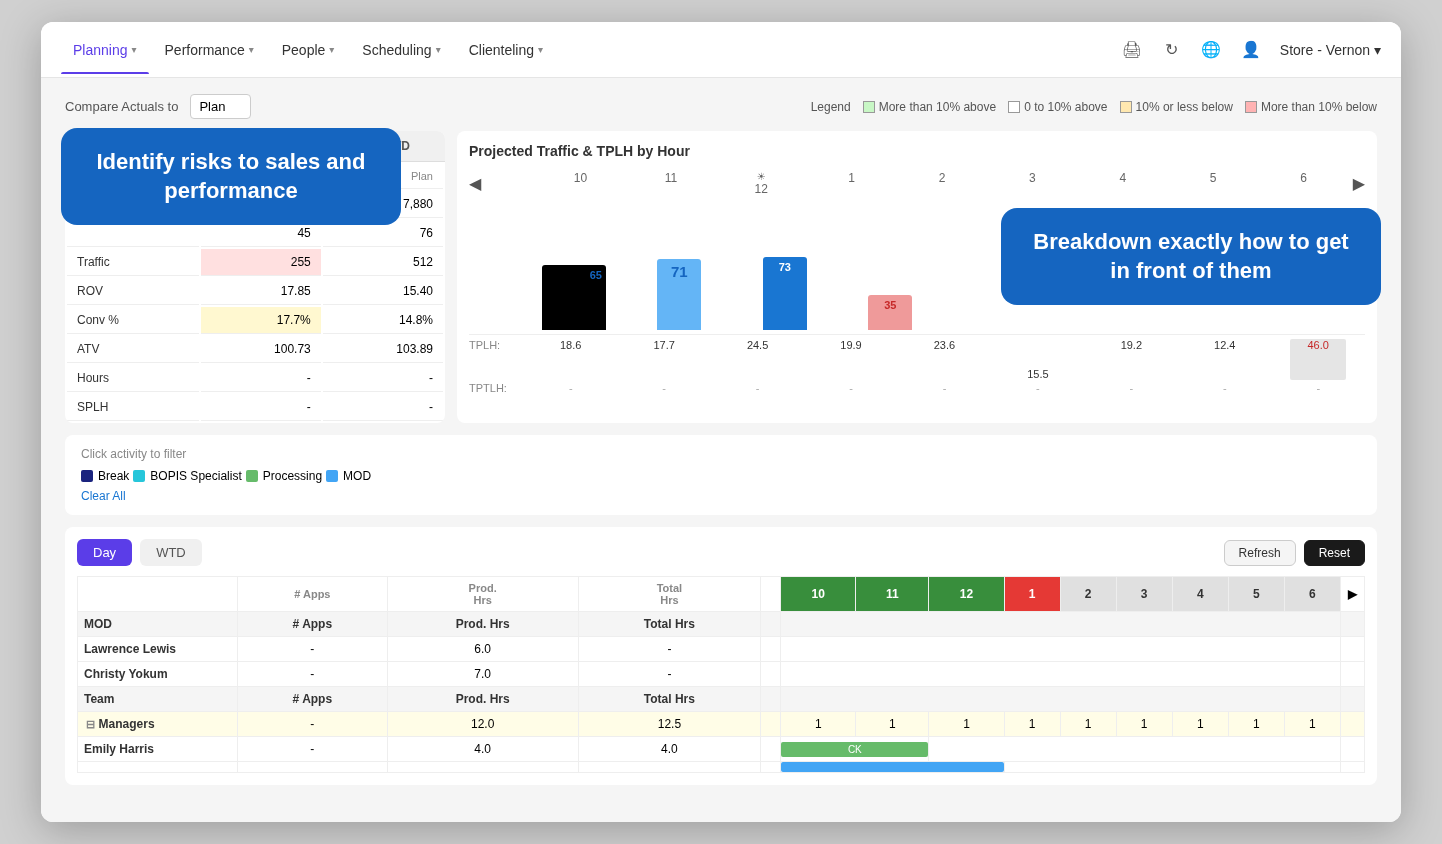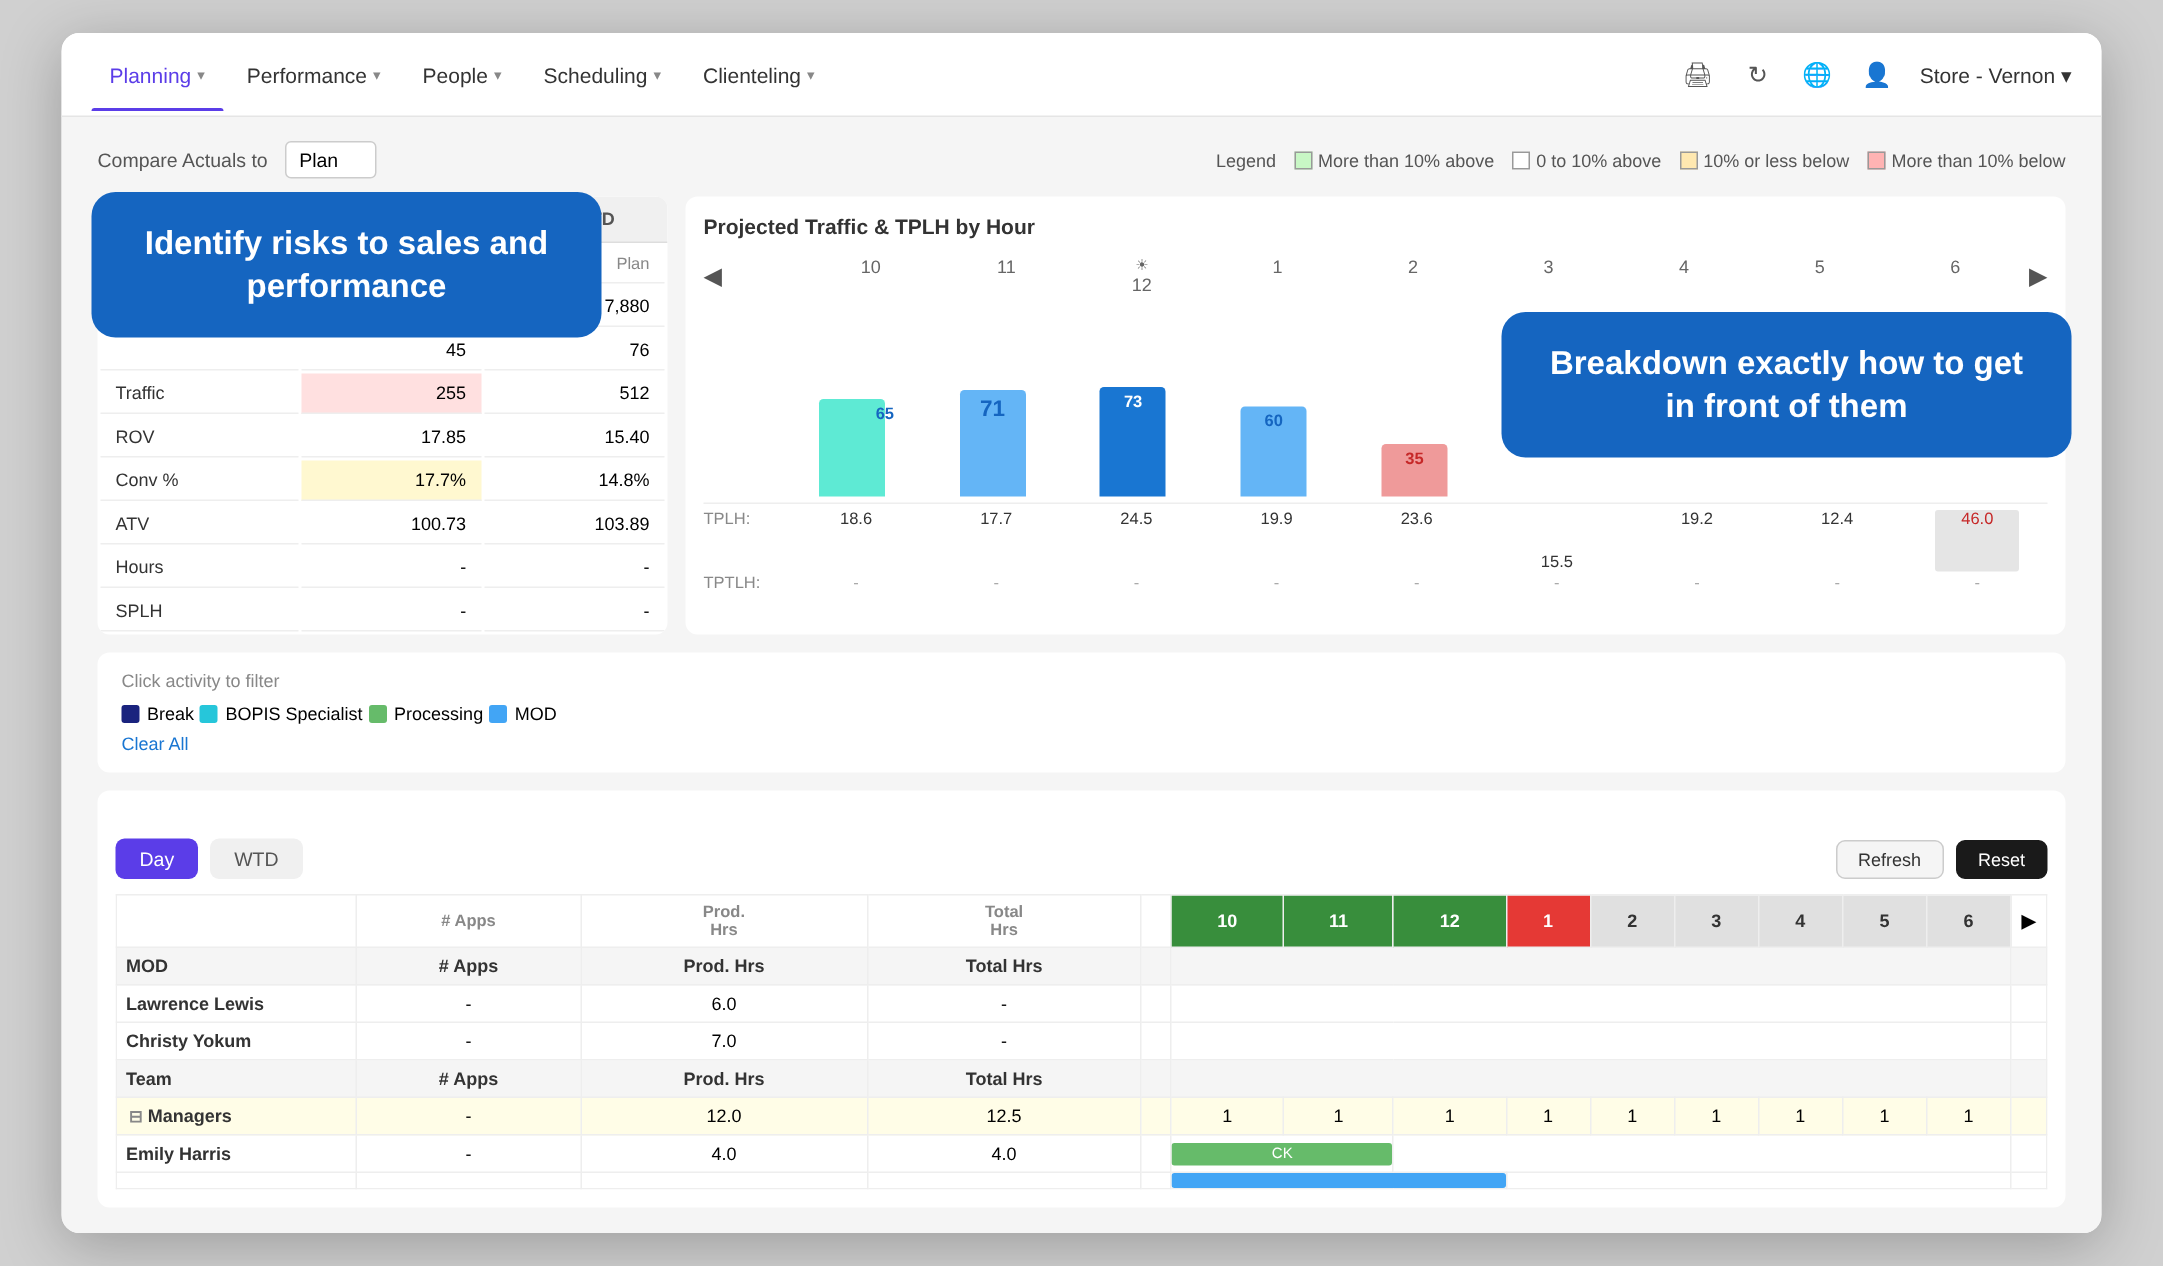--- a/index.html
+++ b/index.html
@@ -158,21 +158,21 @@
     .activity-filters { display: flex; align-items: center; gap: 4px; margin-bottom: 6px; }
     .filter-item { display: flex; align-items: center; gap: 5px; font-size: 12px; cursor: pointer; }
     .filter-dot { width: 12px; height: 12px; border-radius: 2px; }
     .dot-navy { background: #1a237e; }
     .dot-teal { background: #26c6da; }
     .dot-green { background: #66bb6a; }
     .dot-blue { background: #42a5f5; }
     .clear-all { font-size: 12px; color: #1976d2; cursor: pointer; }
     
     .schedule-section { background: #fff; border-radius: 8px; margin-top: 12px; padding: 12px; }
-    .schedule-header { display: flex; align-items: center; gap: 8px; margin-bottom: 10px; margin-top: 20px; }
+    .schedule-header { display: flex; align-items: center; gap: 8px; margin-bottom: 10px; }
     .sched-tab { padding: 6px 16px; border-radius: 6px; font-size: 13px; cursor: pointer; }
     .sched-tab.active { background: #5b3de8; color: #fff; }
     .sched-tab.inactive { background: #f0f0f0; color: #555; }
     .sched-actions { margin-left: auto; display: flex; gap: 8px; }
     .sched-btn { padding: 5px 14px; border-radius: 6px; font-size: 12px; cursor: pointer; border: 1px solid #ccc; background: #f5f5f5; color: #333; }
     .sched-btn.reset { background: #1a1a1a; color: #fff; border-color: #1a1a1a; }
     .sched-table { width: 100%; border-collapse: collapse; font-size: 12px; }
     .sched-table th, .sched-table td { border: 1px solid #eee; padding: 5px 6px; text-align: center; }
     .sched-table td:first-child { text-align: left; font-weight: 600; color: #333; }
     .sched-table .employee-name { color: #1976d2; cursor: pointer; font-weight: normal; }
@@ -342,30 +342,27 @@
                 <span style="font-size:12px;color:#666;text-align:center;width:60px;">6</span>
               </div>
             </div>
             <span class="chart-nav-btn">▶</span>
           </div>
 
           <div style="display:flex;align-items:flex-end;height:130px;gap:2px;margin-bottom:4px;">
             <div style="width:50px;font-size:10px;color:#888;"></div>
             <div style="display:flex;flex:1;align-items:flex-end;justify-content:space-around;height:100%;">
               <div style="display:flex;flex-direction:column;align-items:center;justify-content:flex-end;width:56px;height:100%;">
-                <div style="background:#5eead4;width:44px;height:65px;border-radius:3px 3px 0 0;display:flex;align-items:flex-start;justify-content:center;padding-top:4px;font-size:11px;font-weight:700;color:#1565c0;padding-left:44px;">65</div>
+                <div style="background:#000000;width:64px;height:65px;border-radius:3px 3px 0 0;display:flex;align-items:flex-start;justify-content:center;padding-top:4px;font-size:11px;font-weight:700;color:#1565c0;padding-left:44px;">65</div>
               </div>
               <div style="display:flex;flex-direction:column;align-items:center;justify-content:flex-end;width:56px;height:100%;">
                 <div style="background:#64b5f6;width:44px;height:71px;border-radius:3px 3px 0 0;display:flex;align-items:flex-start;justify-content:center;padding-top:4px;font-size:15px;font-weight:700;color:#1565c0;">71</div>
               </div>
               <div style="display:flex;flex-direction:column;align-items:center;justify-content:flex-end;width:56px;height:100%;">
                 <div style="background:#1976d2;width:44px;height:73px;border-radius:3px 3px 0 0;display:flex;align-items:flex-start;justify-content:center;padding-top:4px;font-size:11px;font-weight:700;color:#fff;">73</div>
-              </div>
-              <div style="display:flex;flex-direction:column;align-items:center;justify-content:flex-end;width:56px;height:100%;">
-                <div style="background:#64b5f6;width:44px;height:60px;border-radius:3px 3px 0 0;display:flex;align-items:flex-start;justify-content:center;padding-top:4px;font-size:11px;font-weight:700;color:#1565c0;">60</div>
               </div>
               <div style="display:flex;flex-direction:column;align-items:center;justify-content:flex-end;width:56px;height:100%;">
                 <div style="background:#ef9a9a;width:44px;height:35px;border-radius:3px 3px 0 0;display:flex;align-items:flex-start;justify-content:center;padding-top:4px;font-size:11px;font-weight:700;color:#c62828;">35</div>
               </div>
               <div style="width:56px;height:100%;"></div>
               <div style="width:56px;height:100%;"></div>
               <div style="width:56px;height:100%;"></div>
               <div style="width:56px;height:100%;"></div>
             </div>
           </div>

